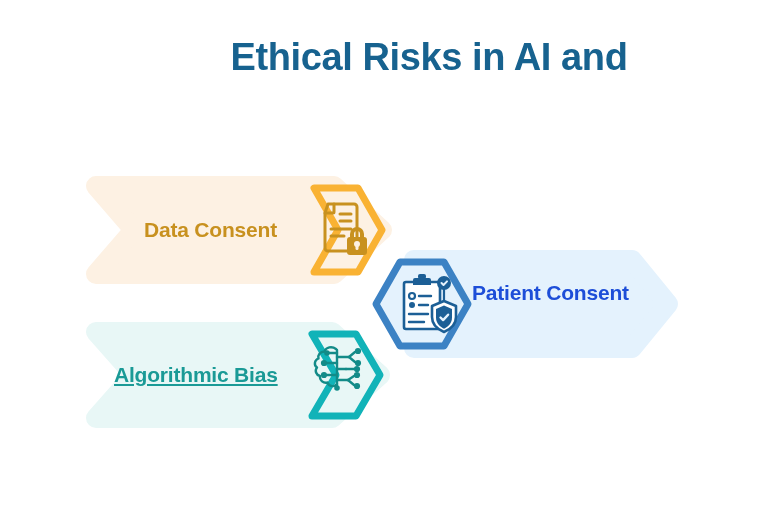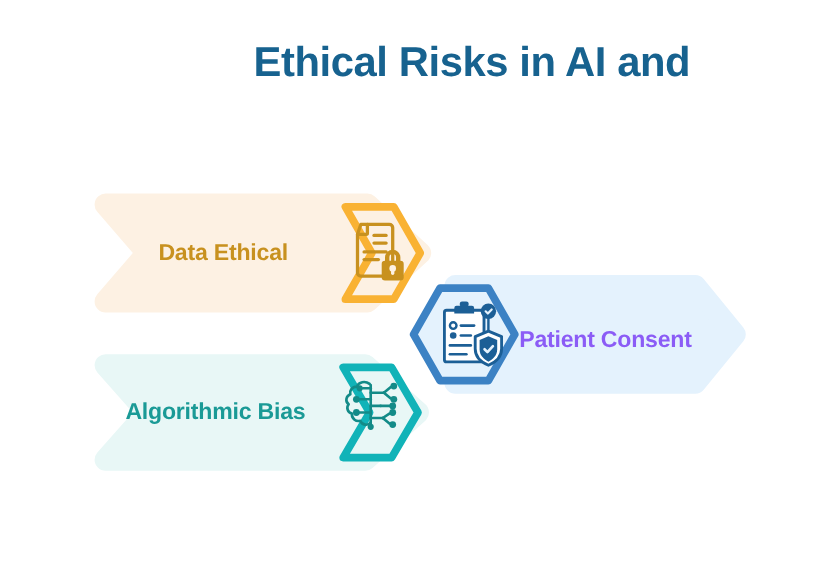--- a/index.html
+++ b/index.html
@@ -74,36 +74,37 @@
   
   #row-patient-consent {
     left: 366px;
     top: 248px;
     width: 314px;
     height: 112px;
     z-index: 4;
   }
   #label-patient-consent {
     left: 106px;
-    top: 49px;
-    color: #8b5cf6;
+    top: 33px;
+    color: #1d4ed8;
   }
 
   
   #row-algorithmic-bias {
     left: 86px;
     top: 320px;
     width: 310px;
     height: 110px;
     z-index: 3;
   }
   #label-algorithmic-bias {
     left: 28px;
     top: 43px;
     color: #1A9A96;
+    text-decoration: underline;
   }
 
   
   .badge-icon {
     position: absolute;
     z-index: 6;
   }
   #icon-data-privacy  { left: 316px; top: 200px; width: 56px; height: 58px; }
   #icon-patient-consent { left: 398px; top: 272px; width: 62px; height: 62px; }
   #icon-algorithmic-bias { left: 312px; top: 344px; width: 56px; height: 52px; }
@@ -137,21 +138,21 @@
 
   <div class="row" id="row-data-privacy">
     <div class="chev">
       <svg width="308" height="112" viewBox="0 0 308 112">
 
         <path d="M10,12 L248,12 L296,56 L248,100 L10,100 L48,56 Z" fill="#FDF1E3" stroke="#FDF1E3" stroke-width="20" stroke-linejoin="round"></path>
 
         <path d="M228,14 L272,14 L296,56 L272,98 L228,98 L252,56 Z" fill="#FDF1E3" stroke="#F9B233" stroke-width="7" stroke-linejoin="round" stroke-linecap="round"></path>
       </svg>
     </div>
-    <span class="row-label" id="label-data-privacy">Data Ethical</span>
+    <span class="row-label" id="label-data-privacy">Data Consent</span>
   </div>
 
   <div class="badge-icon" id="icon-data-privacy">
     <svg width="56" height="58" viewBox="0 0 56 58">
       <g fill="none" stroke="#C8911F" stroke-width="3" stroke-linejoin="round" stroke-linecap="round">
         <path d="M12,4 H38 a3,3 0 0 1 3,3 V48 a3,3 0 0 1 -3,3 H12 a3,3 0 0 1 -3,-3 V13 Z"></path>
         <path d="M9,13 H17 a1,1 0 0 0 1,-1 V4"></path>
         <line x1="24" y1="14" x2="35" y2="14"></line>
         <line x1="24" y1="21" x2="35" y2="21"></line>
         <line x1="15" y1="29" x2="35" y2="29"></line>

